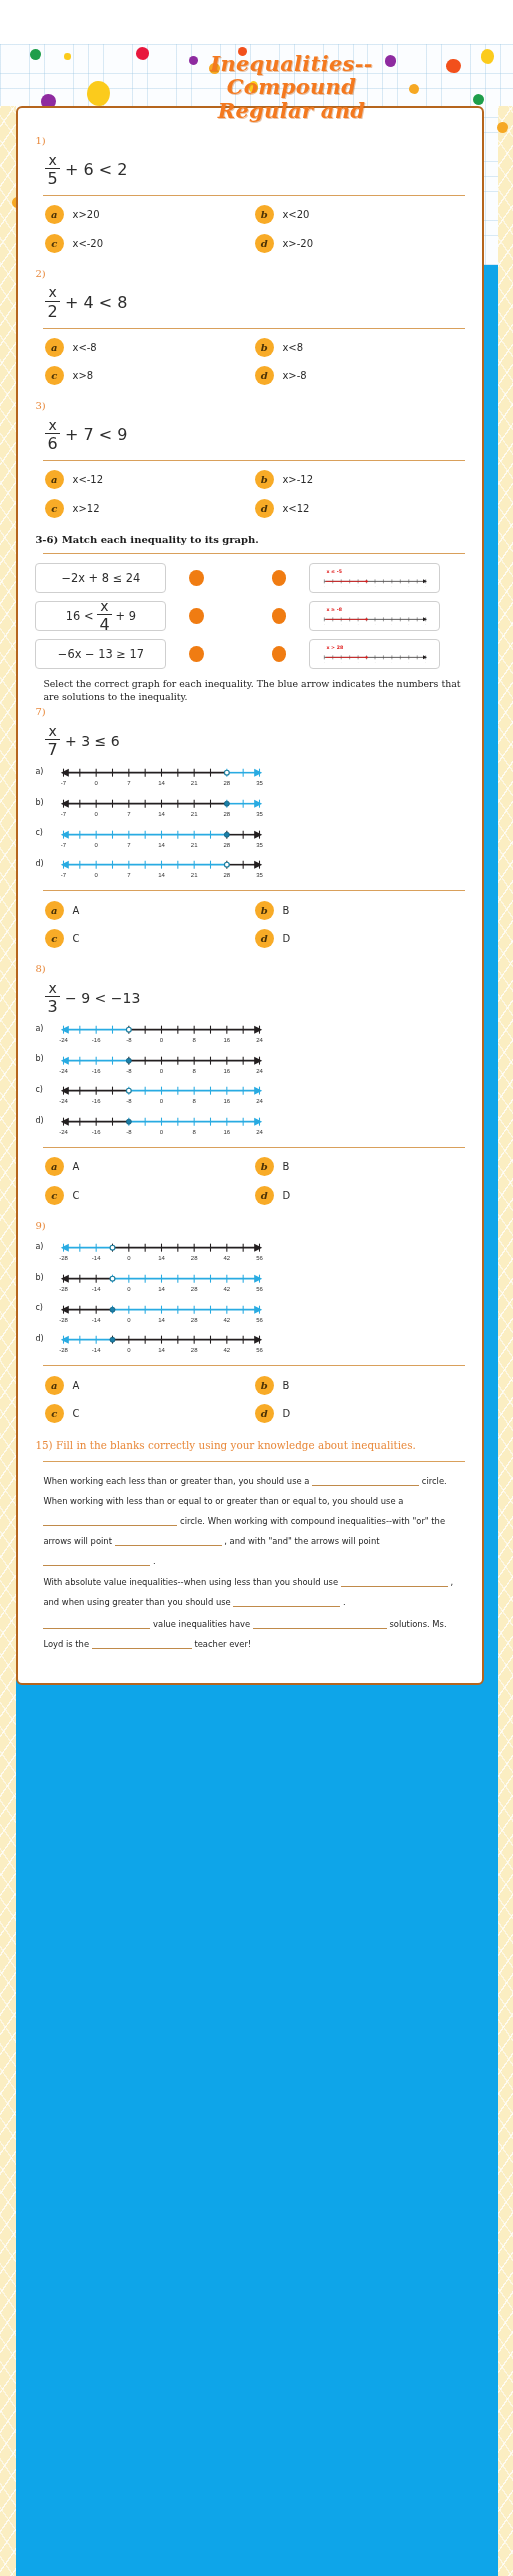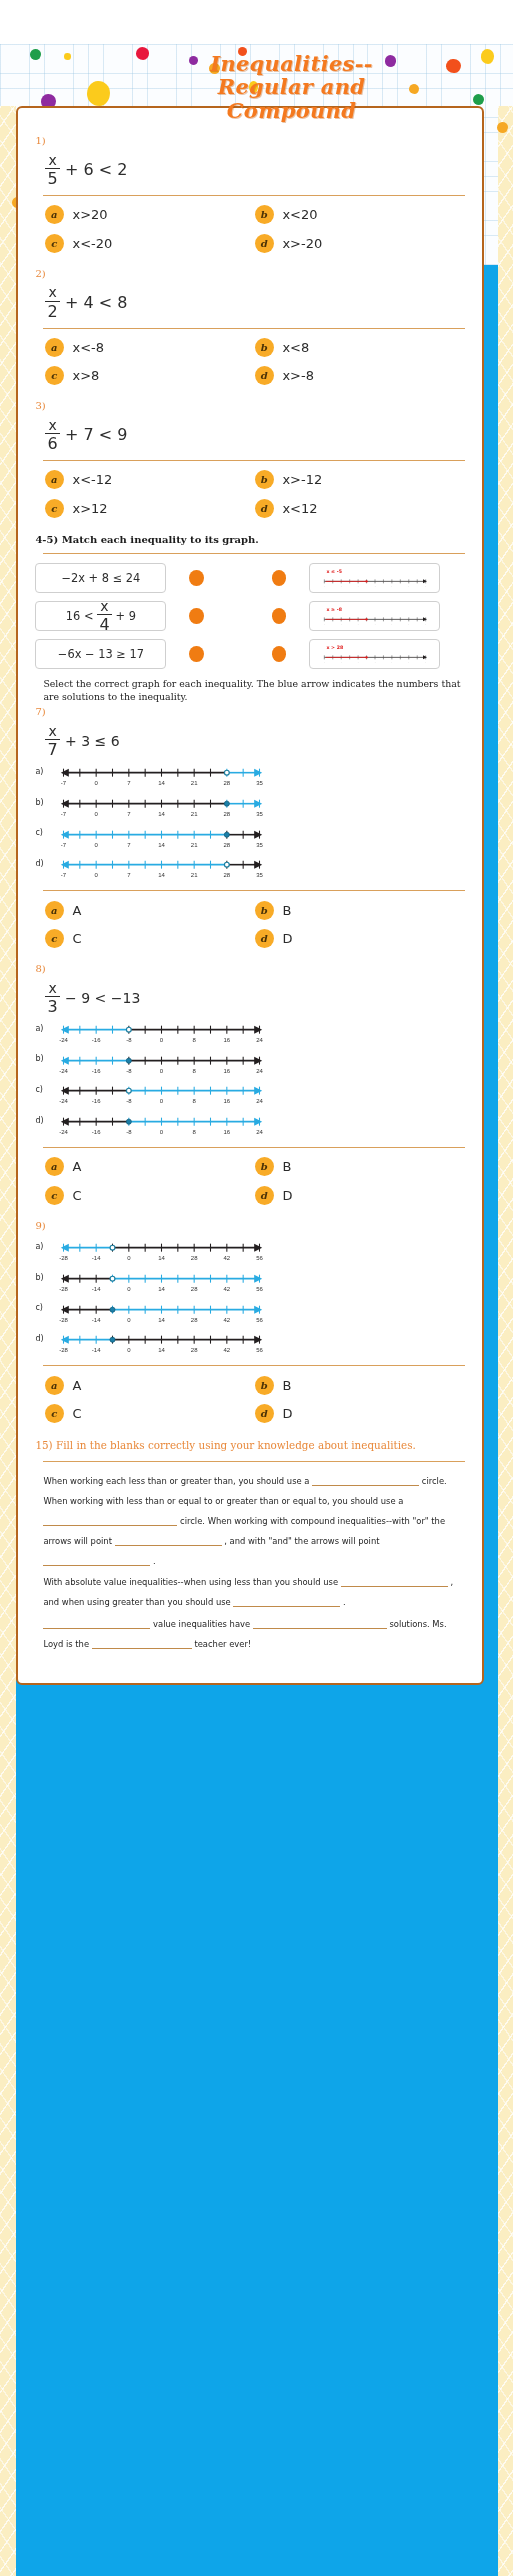--- a/index.html
+++ b/index.html
@@ -165,21 +165,21 @@
     color: #4a3207;
     font-family: "DejaVu Serif", serif;
     font-style: italic;
     font-weight: bold;
     font-size: 10px;
     display: flex;
     align-items: center;
     justify-content: center;
   }
   .choice-text {
-    font-size: 13px;
+    font-size: 10px;
     color: #2b2b2b;
     font-family: "DejaVu Sans", sans-serif;
   }
 
   
   .section-head {
     font-family: "DejaVu Serif", serif;
     font-weight: bold;
     font-size: 10px;
     color: #1c1c1c;
@@ -317,22 +317,22 @@
         <div class="splat" style="left: 409px; top: 40px; width: 10px; height: 10px; background: rgb(246, 168, 35);"></div>
         <div class="splat" style="left: 435px; top: 70px; width: 8.7px; height: 8.7px; background: rgb(251, 203, 28);"></div>
         <div class="splat" style="left: 399px; top: 87px; width: 7.4px; height: 7.4px; background: rgb(242, 80, 28);"></div>
         <div class="splat" style="left: 468px; top: 99px; width: 9.4px; height: 9.4px; background: rgb(142, 43, 160);"></div>
         <div class="splat" style="left: 420px; top: 112px; width: 7.4px; height: 7.4px; background: rgb(30, 158, 74);"></div>
         <div class="splat" style="left: 481px; top: 5.4px; width: 13.4px; height: 14.7px; background: rgb(251, 203, 28);"></div>
         <div class="splat" style="left: 497px; top: 78px; width: 10.7px; height: 10.7px; background: rgb(246, 168, 35);"></div>
       </div>
     <div class="title-block">
       <div class="title-line">Inequalities--</div>
+      <div class="title-line">Compound</div>
       <div class="title-line">Regular and</div>
-      <div class="title-line">Compound</div>
     </div>
   </div>
 
   <div class="side-strip left"></div>
   <div class="side-strip right"></div>
   <div class="bottom-strip"></div>
 
   <div class="card">
     <div id="questions-container">
         <div class="qblock">
@@ -416,21 +416,21 @@
         <span class="bubble">c</span>
         <span class="choice-text">x&gt;12</span>
       </div>
             <div class="choice">
         <span class="bubble">d</span>
         <span class="choice-text">x&lt;12</span>
       </div>
           </div>
   </div>
         <div class="qblock">
-  <div class="section-head">4-5) Match each inequality to its graph.</div>
+  <div class="section-head">3-6) Match each inequality to its graph.</div>
   <hr class="divider">
   <div class="match-rows">
             <div class="match-row">
     <div class="match-box match-left">
                 <span>−2x + 8 ≤ 24</span>
               </div>
     <span class="dot-handle overlap-left"></span>
     <span style="width:39px"></span>
     <span class="dot-handle overlap-right"></span>
     <div class="match-box match-right">

